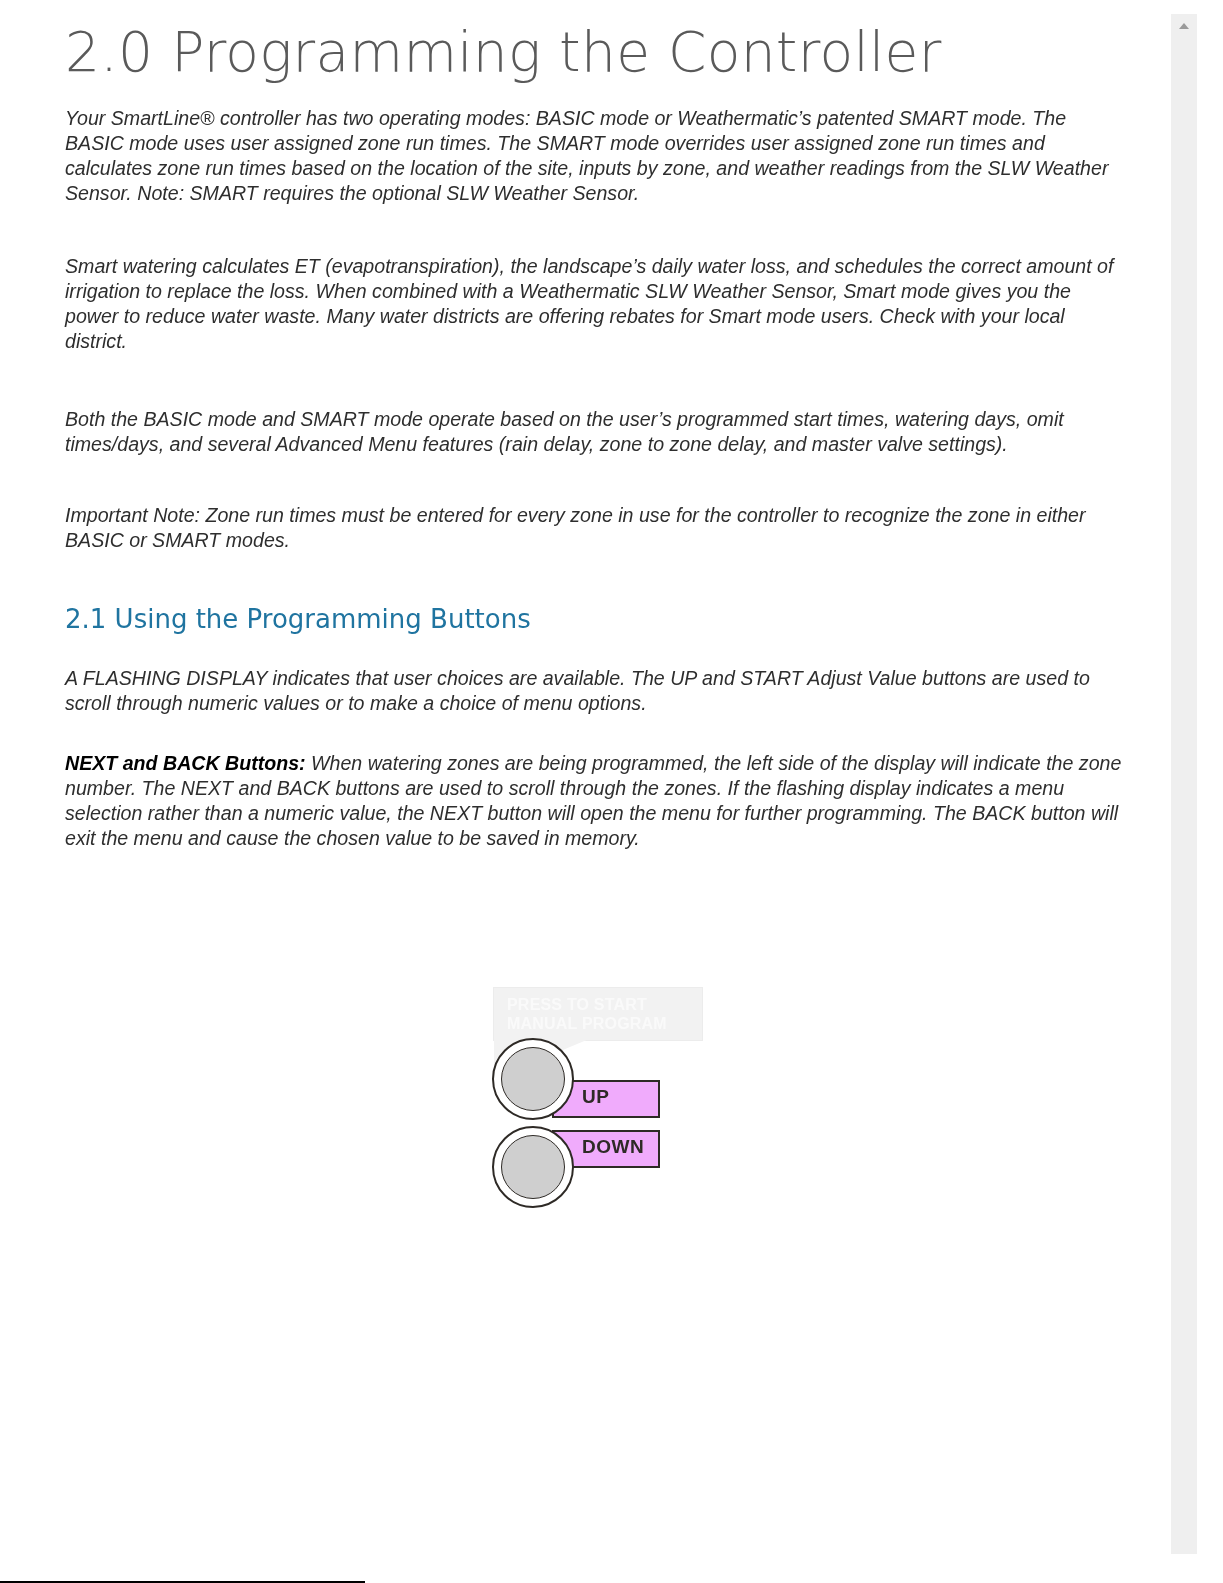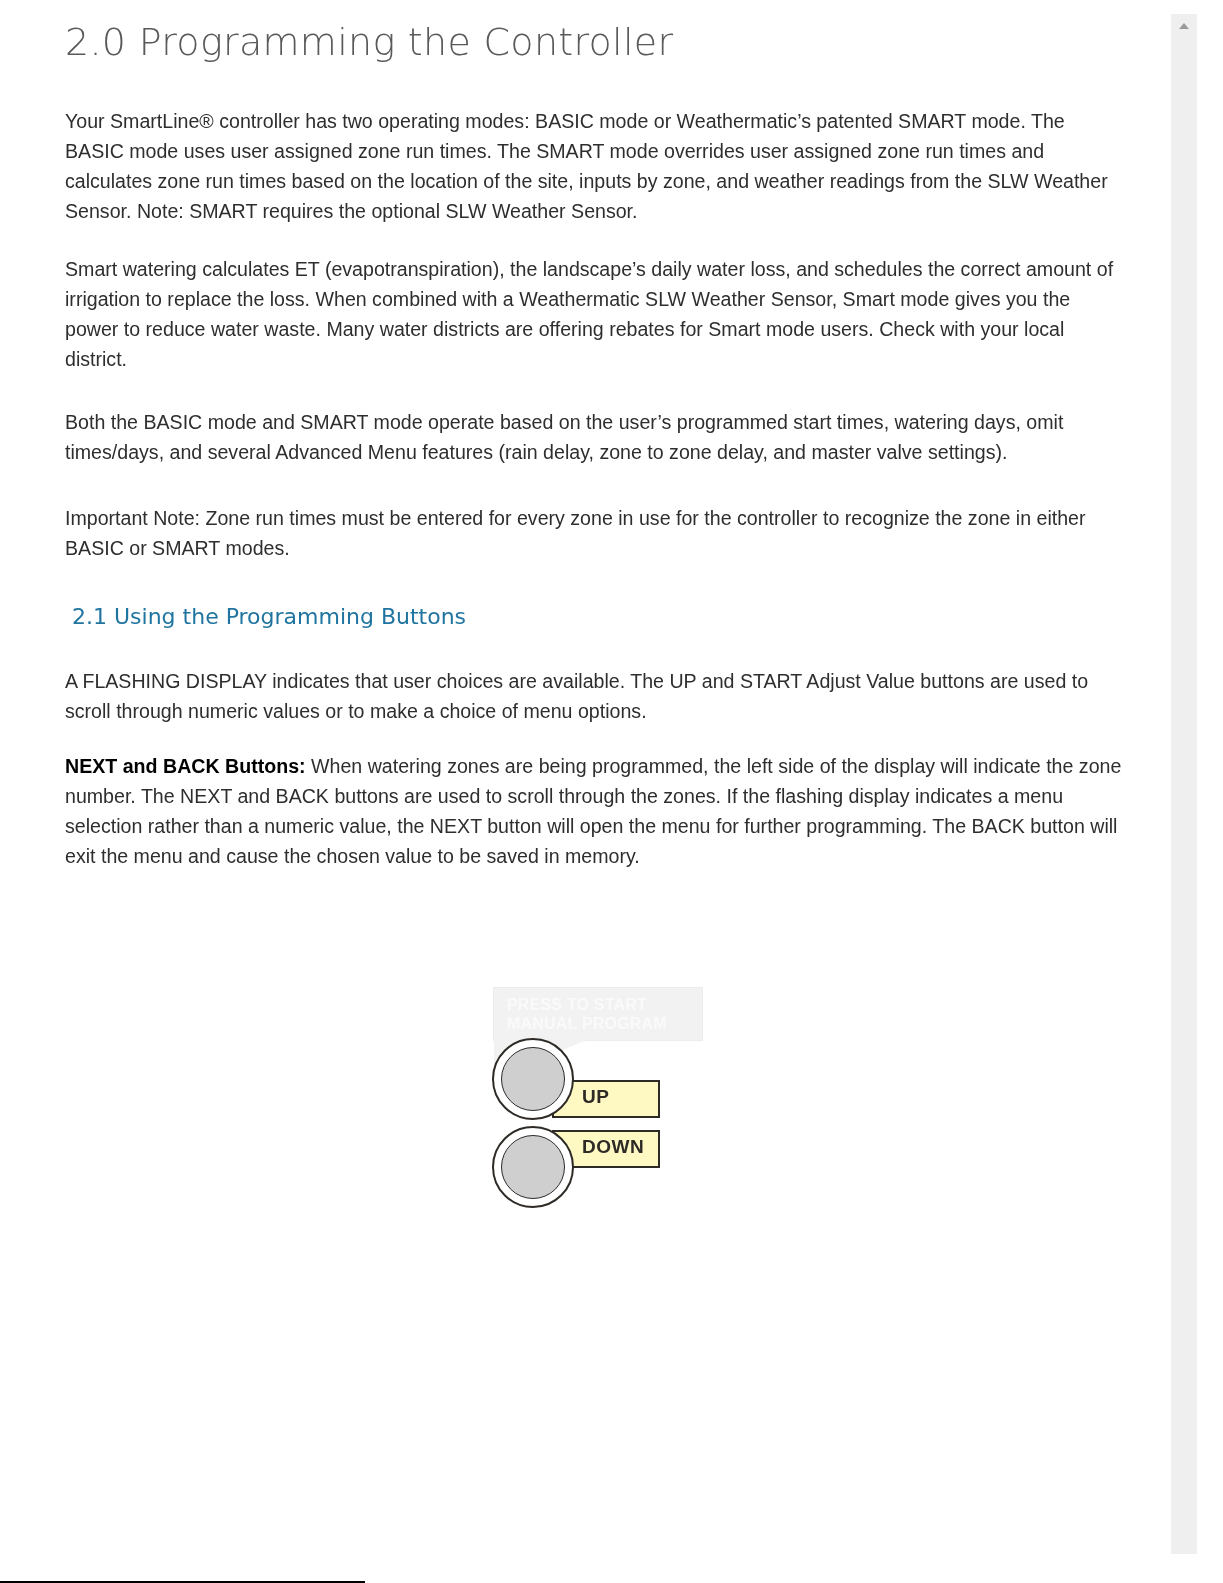--- a/index.html
+++ b/index.html
@@ -8,32 +8,32 @@
     background: #ffffff;
     font-family: "Liberation Sans", "DejaVu Sans", sans-serif;
     color: #2e2e2e;
   }
   .page {
     position: absolute; left: 65px; top: 0; width: 1060px;
   }
   h1 {
     margin: 0; position: absolute; top: 20px; left: 0;
     font-family: "DejaVu Sans", sans-serif;
-    font-weight: 300; font-size: 38px; letter-spacing: 0.3px;
+    font-weight: 300; font-size: 55px; letter-spacing: 0.3px;
     color: #5a5a5a; white-space: nowrap;
   }
   p {
     position: absolute; left: 0; margin: 0; width: 1060px;
-    font-size: 19.6px; line-height: 30px; color: #2e2e2e;
+    font-size: 19.6px; line-height: 25px; color: #2e2e2e; font-style: italic;
   }
   p b { font-weight: bold; color: #000000; }
   h2 {
-    margin: 0; position: absolute; left: 7px; top: 604px;
+    margin: 0; position: absolute; left: 0; top: 604px;
     font-family: "DejaVu Sans", sans-serif;
-    font-weight: 400; font-size: 22px; color: #1f74a0; white-space: nowrap;
+    font-weight: 400; font-size: 26px; color: #1f74a0; white-space: nowrap;
   }
   .figure { position: absolute; left: 462px; top: 978px; width: 265px; height: 240px; }
   .callout {
     position: absolute; left: 31px; top: 9px; width: 208px; height: 52px;
     background: #f2f2f2; border: 1px solid #ececec;
   }
   .callout-text {
     position: absolute; left: 13px; top: 7px; font-weight: bold; font-size: 16px; line-height: 19px;
     color: #fafafa; letter-spacing: 0.2px;
   }
@@ -43,21 +43,21 @@
   }
   .btn-outer {
     position: absolute; width: 82px; height: 82px; border-radius: 50%;
     border: 2px solid #2e2a26; background: #fff; box-sizing: border-box;
   }
   .btn-inner {
     position: absolute; left: 7px; top: 7px; width: 64px; height: 64px; border-radius: 50%;
     border: 1.5px solid #2e2a26; background: #cfcfcf; box-sizing: border-box;
   }
   .btn-label-box {
-    position: absolute; height: 38px; border: 2px solid #2e2a26; background: #fef9c3; box-sizing: border-box;
+    position: absolute; height: 38px; border: 2px solid #2e2a26; background: #f0abfc; box-sizing: border-box;
   }
   .btn-label {
     position: absolute; left: 0; top: 4px; font-weight: bold; font-size: 19px; color: #2e2a26;
     letter-spacing: 0.5px;
   }
   .scrollbar {
     position: absolute; left: 1171px; top: 14px; width: 26px; height: 1540px; background: #efefef;
   }
   .scroll-up {
     position: absolute; left: 0; top: 0; width: 26px; height: 26px;

